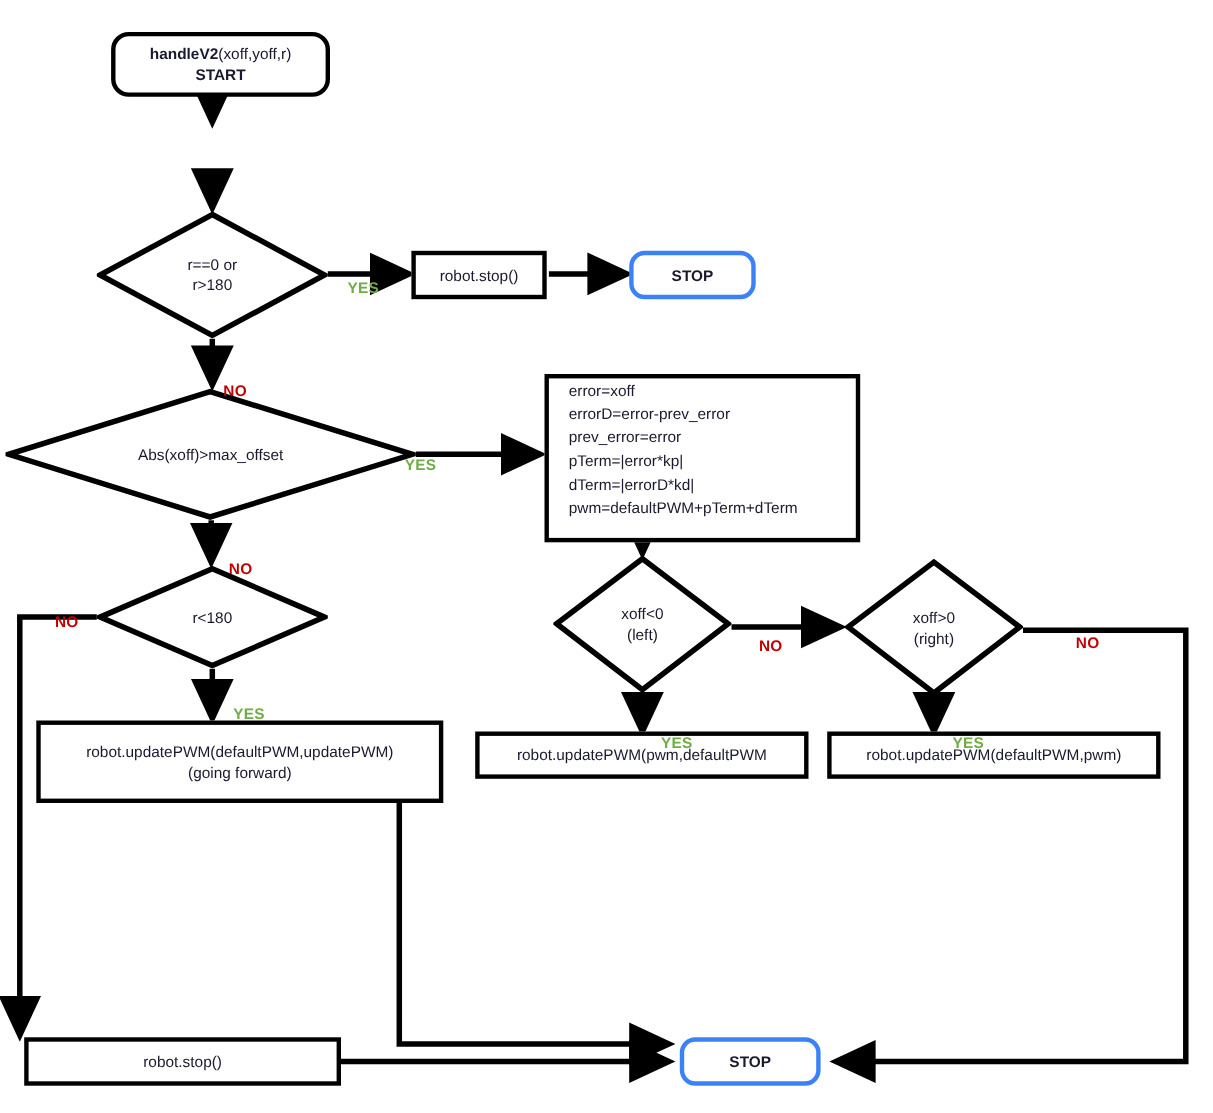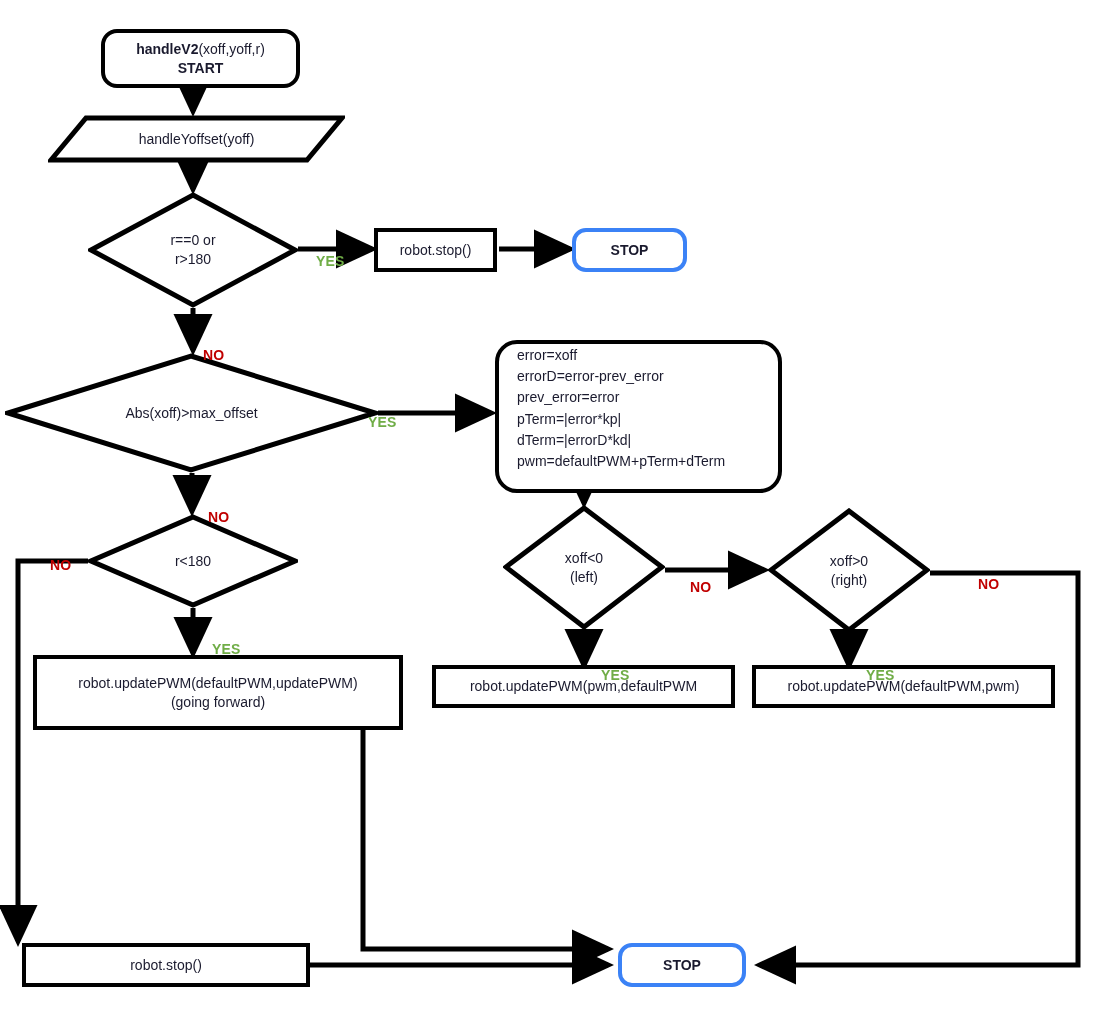--- a/index.html
+++ b/index.html
@@ -82,21 +82,20 @@
   }
   .io .iolabel {
     position: relative;
     z-index: 2;
   }
   .proc-lines {
     align-items: flex-start;
     text-align: center;
     padding: 8px 0 24px 18px;
     justify-content: center;
-    border-radius: 22px;
   }
   .proc-lines .pline {
     display: block;
     white-space: nowrap;
     line-height: 1.52;
   }
   .edge-label {
     position: absolute;
     font-size: 14px;
     font-weight: bold;
@@ -156,26 +155,20 @@
     </g>
   </svg>
 
   <div class="node start-node" style="left:101px; top:29px; width:199px; height:59px;">
     <div>
       <span class="bold-name">handleV2</span><span>(xoff,yoff,r)</span>
     </div>
     <div class="bold-name">START</div>
   </div>
 
-  <div class="node io" style="left:48px; top:115px; width:297px; height:48px;">
-    <svg class="io-shape" viewBox="0 0 297 48" preserveAspectRatio="none">
-      <polygon points="38,3 294,3 259,45 3,45" fill="#ffffff" stroke="#000000" stroke-width="5"></polygon>
-    </svg>
-    <span class="iolabel">handleYoffset(yoff)</span>
-  </div>
 
   <div class="node diamond" style="left:88px; top:192px; width:210px; height:116px;">
     <svg class="diamond-shape" viewBox="0 0 210 116" preserveAspectRatio="none">
       <polygon points="105,3 207,58 105,113 3,58" fill="#ffffff" stroke="#000000" stroke-width="5"></polygon>
     </svg>
     <div class="dlabel">
       <div>r==0 or</div>
       <div>r&gt;180</div>
     </div>
   </div>

